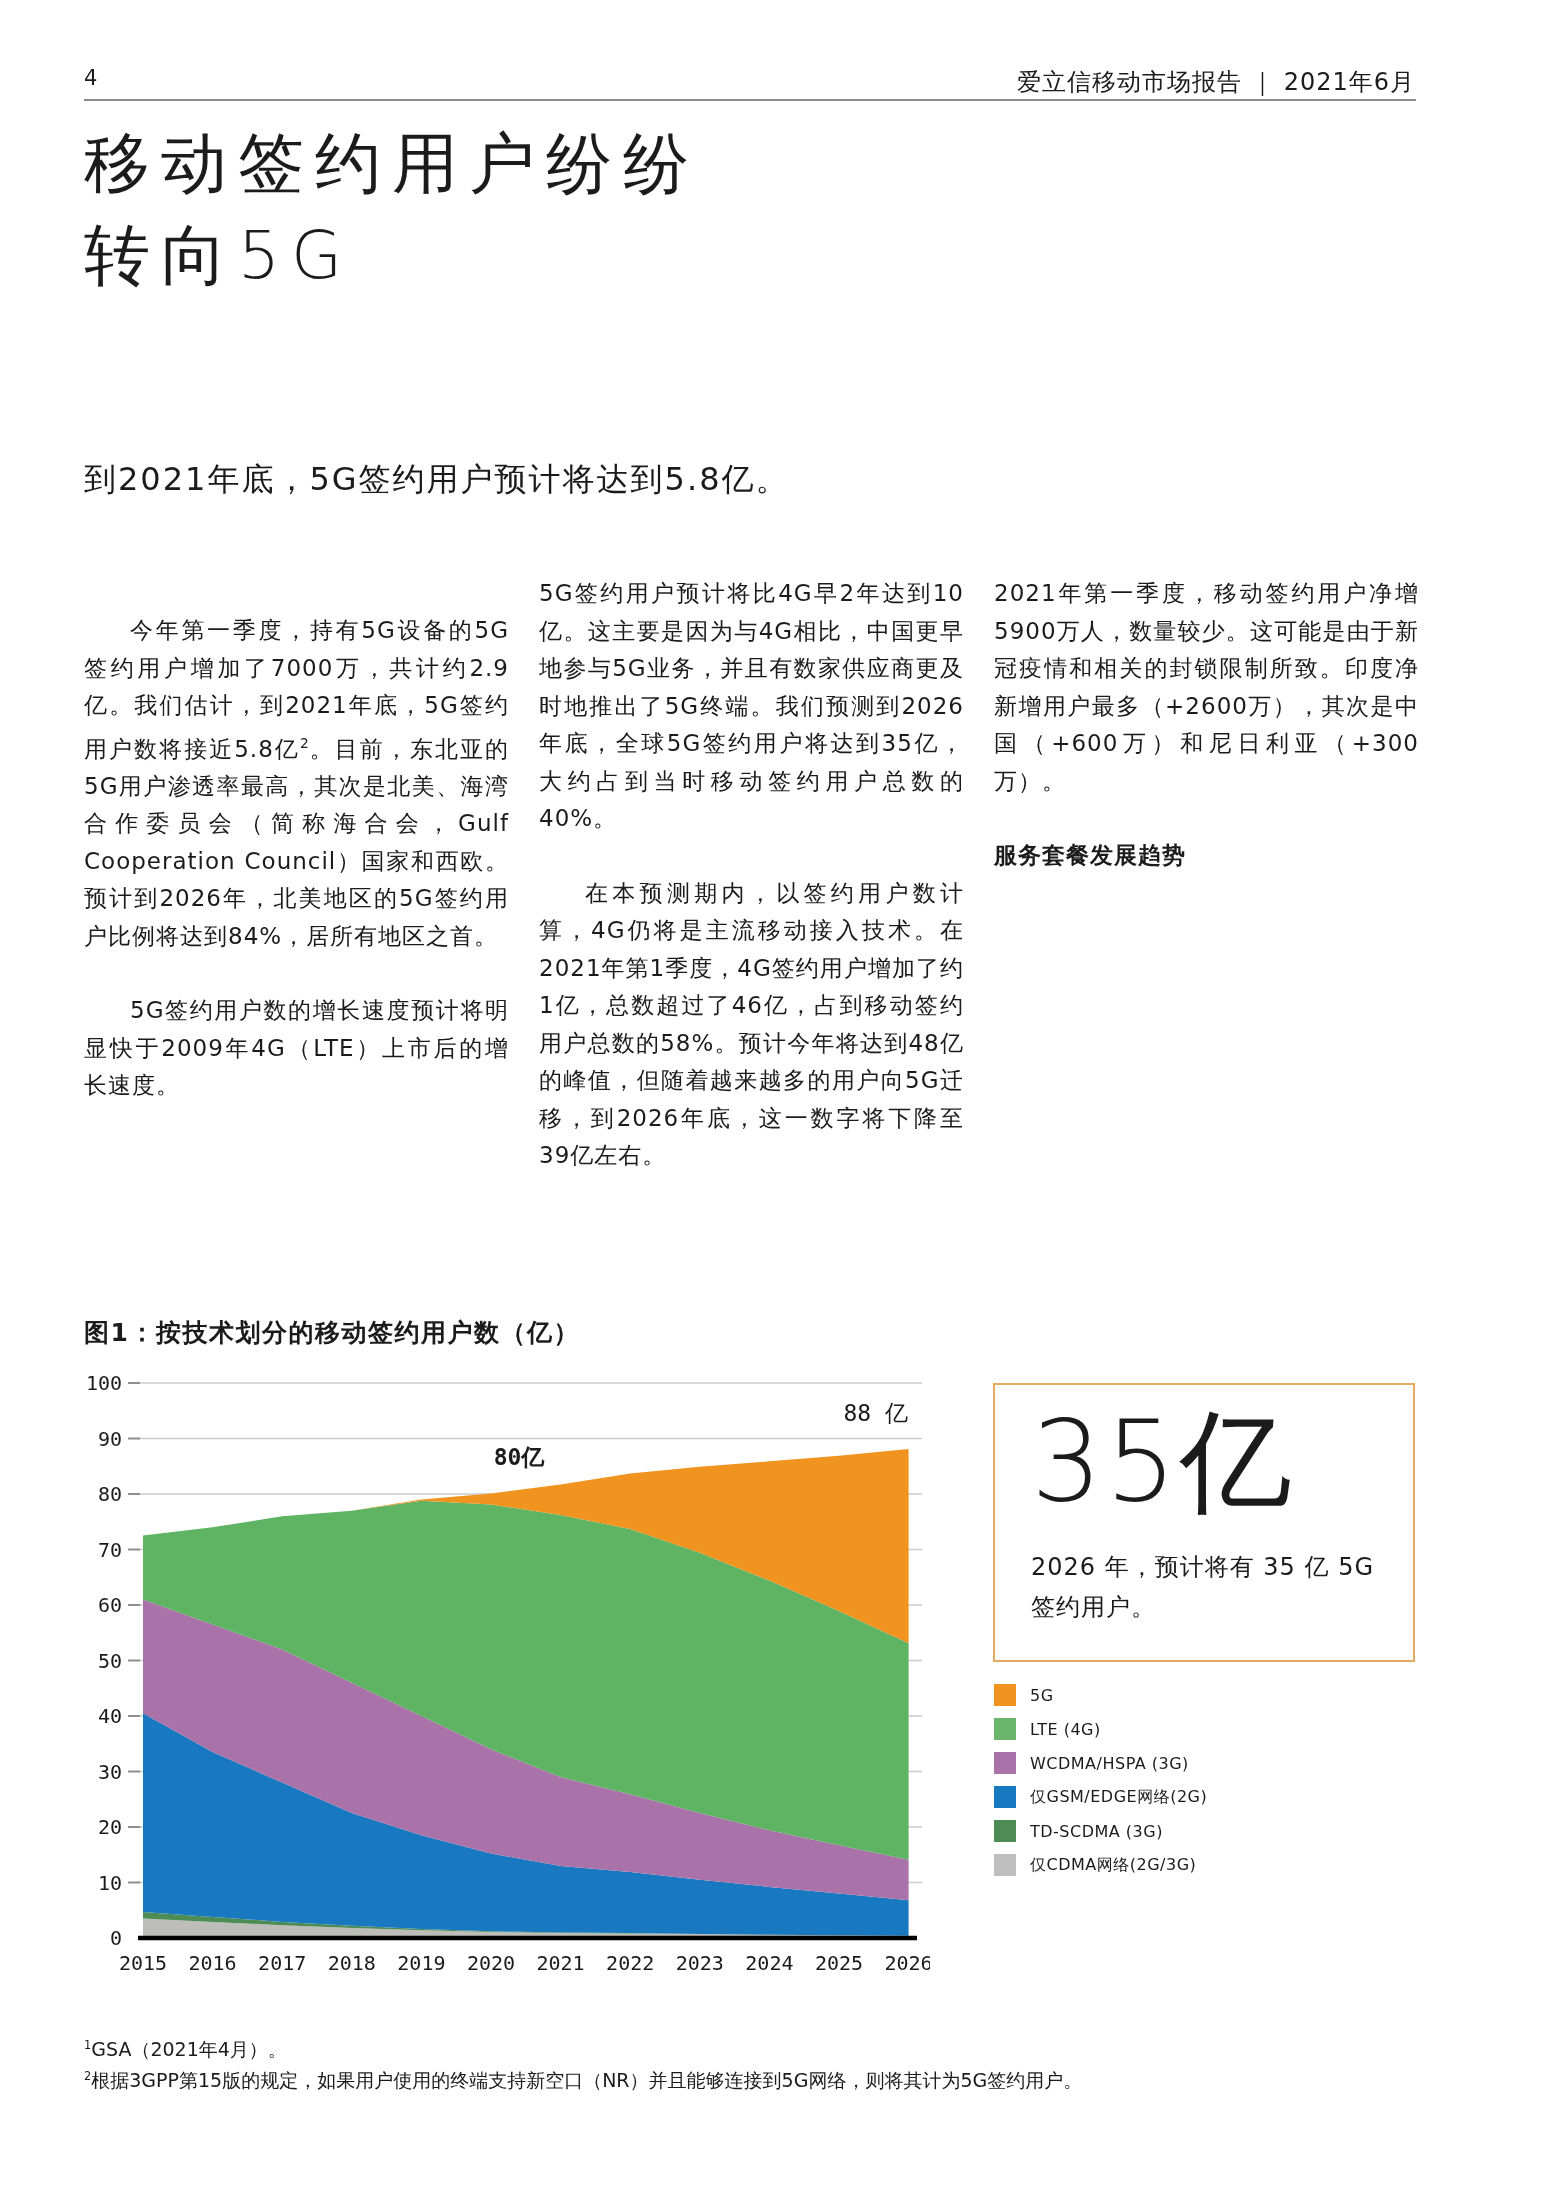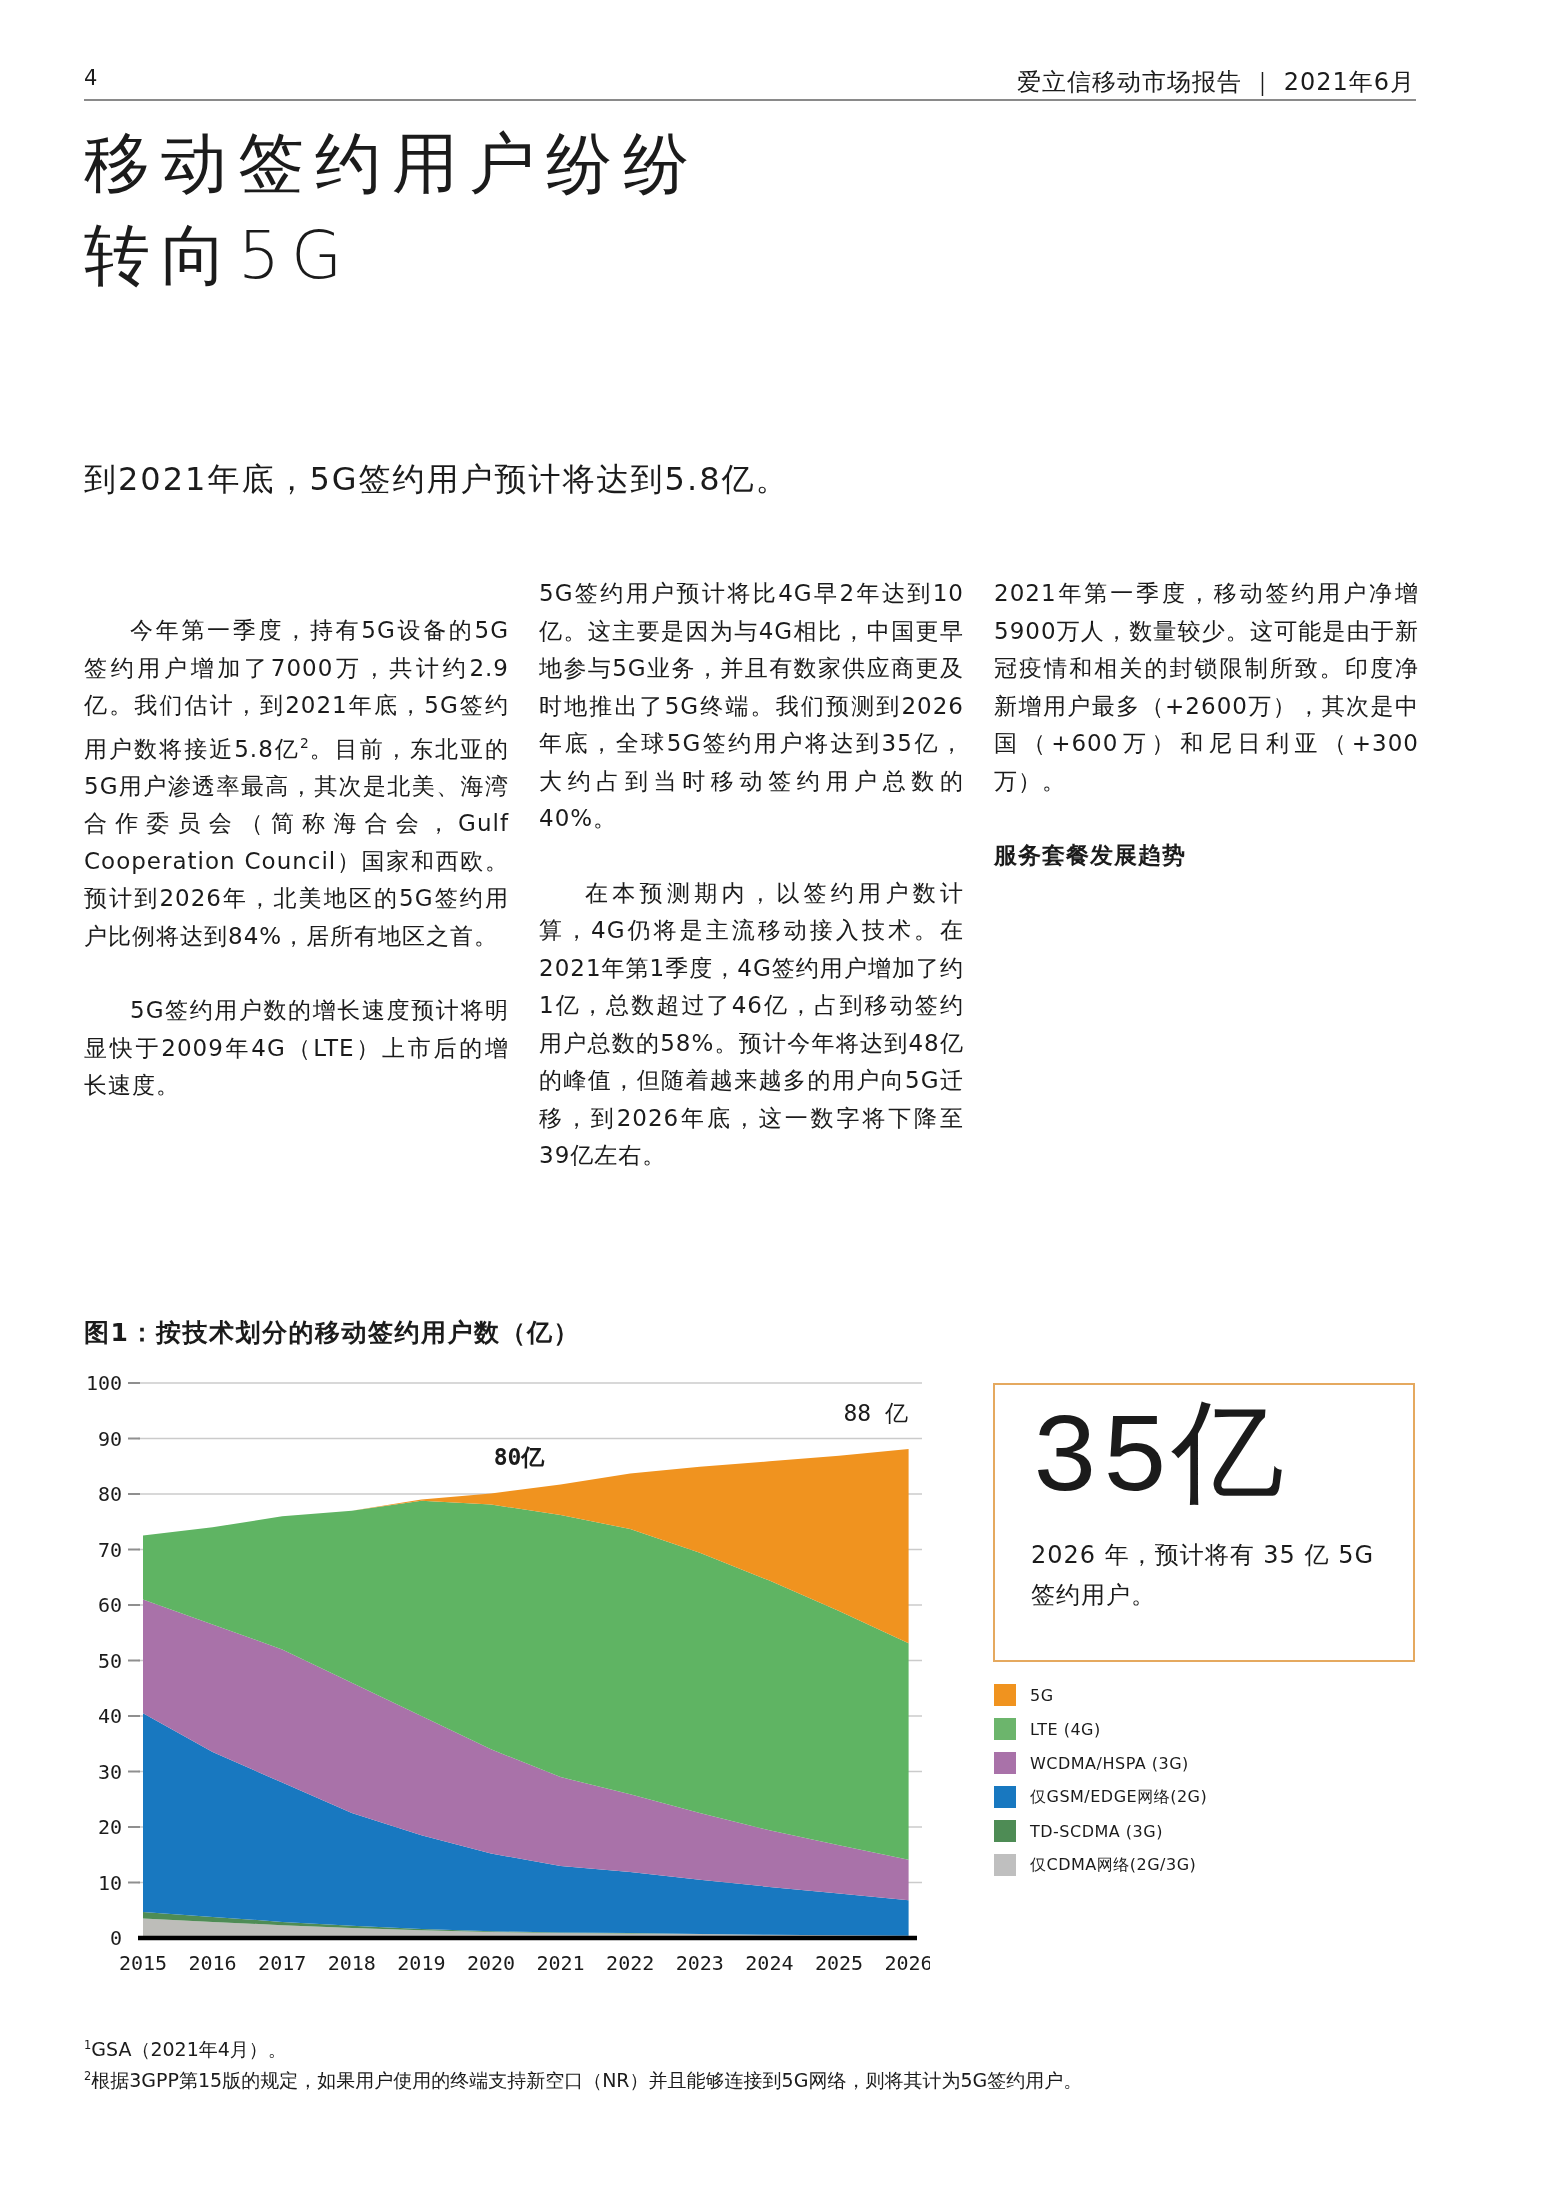--- a/index.html
+++ b/index.html
@@ -30,22 +30,22 @@
   
   .chart-title{left:84px;top:1316px;font-size:25px;font-weight:bold;letter-spacing:1.5px;}
   .chart-svg{left:84px;top:1372px;}
   .chart-ann{font-size:23px;font-family:"DejaVu Sans Mono","DejaVu Sans",monospace;}
   .ann-2020{left:424px;top:1442px;width:190px;text-align:center;font-weight:bold;}
   .ann-2026{left:778px;top:1398px;width:130px;text-align:right;}
 
   
   .hl-box{left:993px;top:1383px;width:422px;height:279px;box-sizing:border-box;
           border:2px solid #E5A95F;background:#fff;padding:10px 36px;}
-  .hl-value{font-size:112px;line-height:132px;font-weight:200;letter-spacing:3px;font-family:Liberation Mono, monospace;}
-  .hl-desc{font-size:24px;line-height:40px;margin-top:8px;letter-spacing:1px;}
+  .hl-value{font-size:112px;line-height:132px;font-weight:200;letter-spacing:3px;}
+  .hl-desc{font-size:24px;line-height:40px;margin-top:20px;letter-spacing:1px;}
 
   
   .legend{left:994px;top:1684px;}
   .legend-item{display:flex;align-items:center;margin-bottom:12px;height:22px;}
   .legend-swatch{width:22px;height:22px;margin-right:14px;flex:0 0 auto;}
   .legend-label{font-size:16px;letter-spacing:0.5px;white-space:nowrap;}
 
   
   .chart-note{left:994px;top:1892px;width:340px;font-size:22px;line-height:36px;
               letter-spacing:1px;text-align:justify;}

